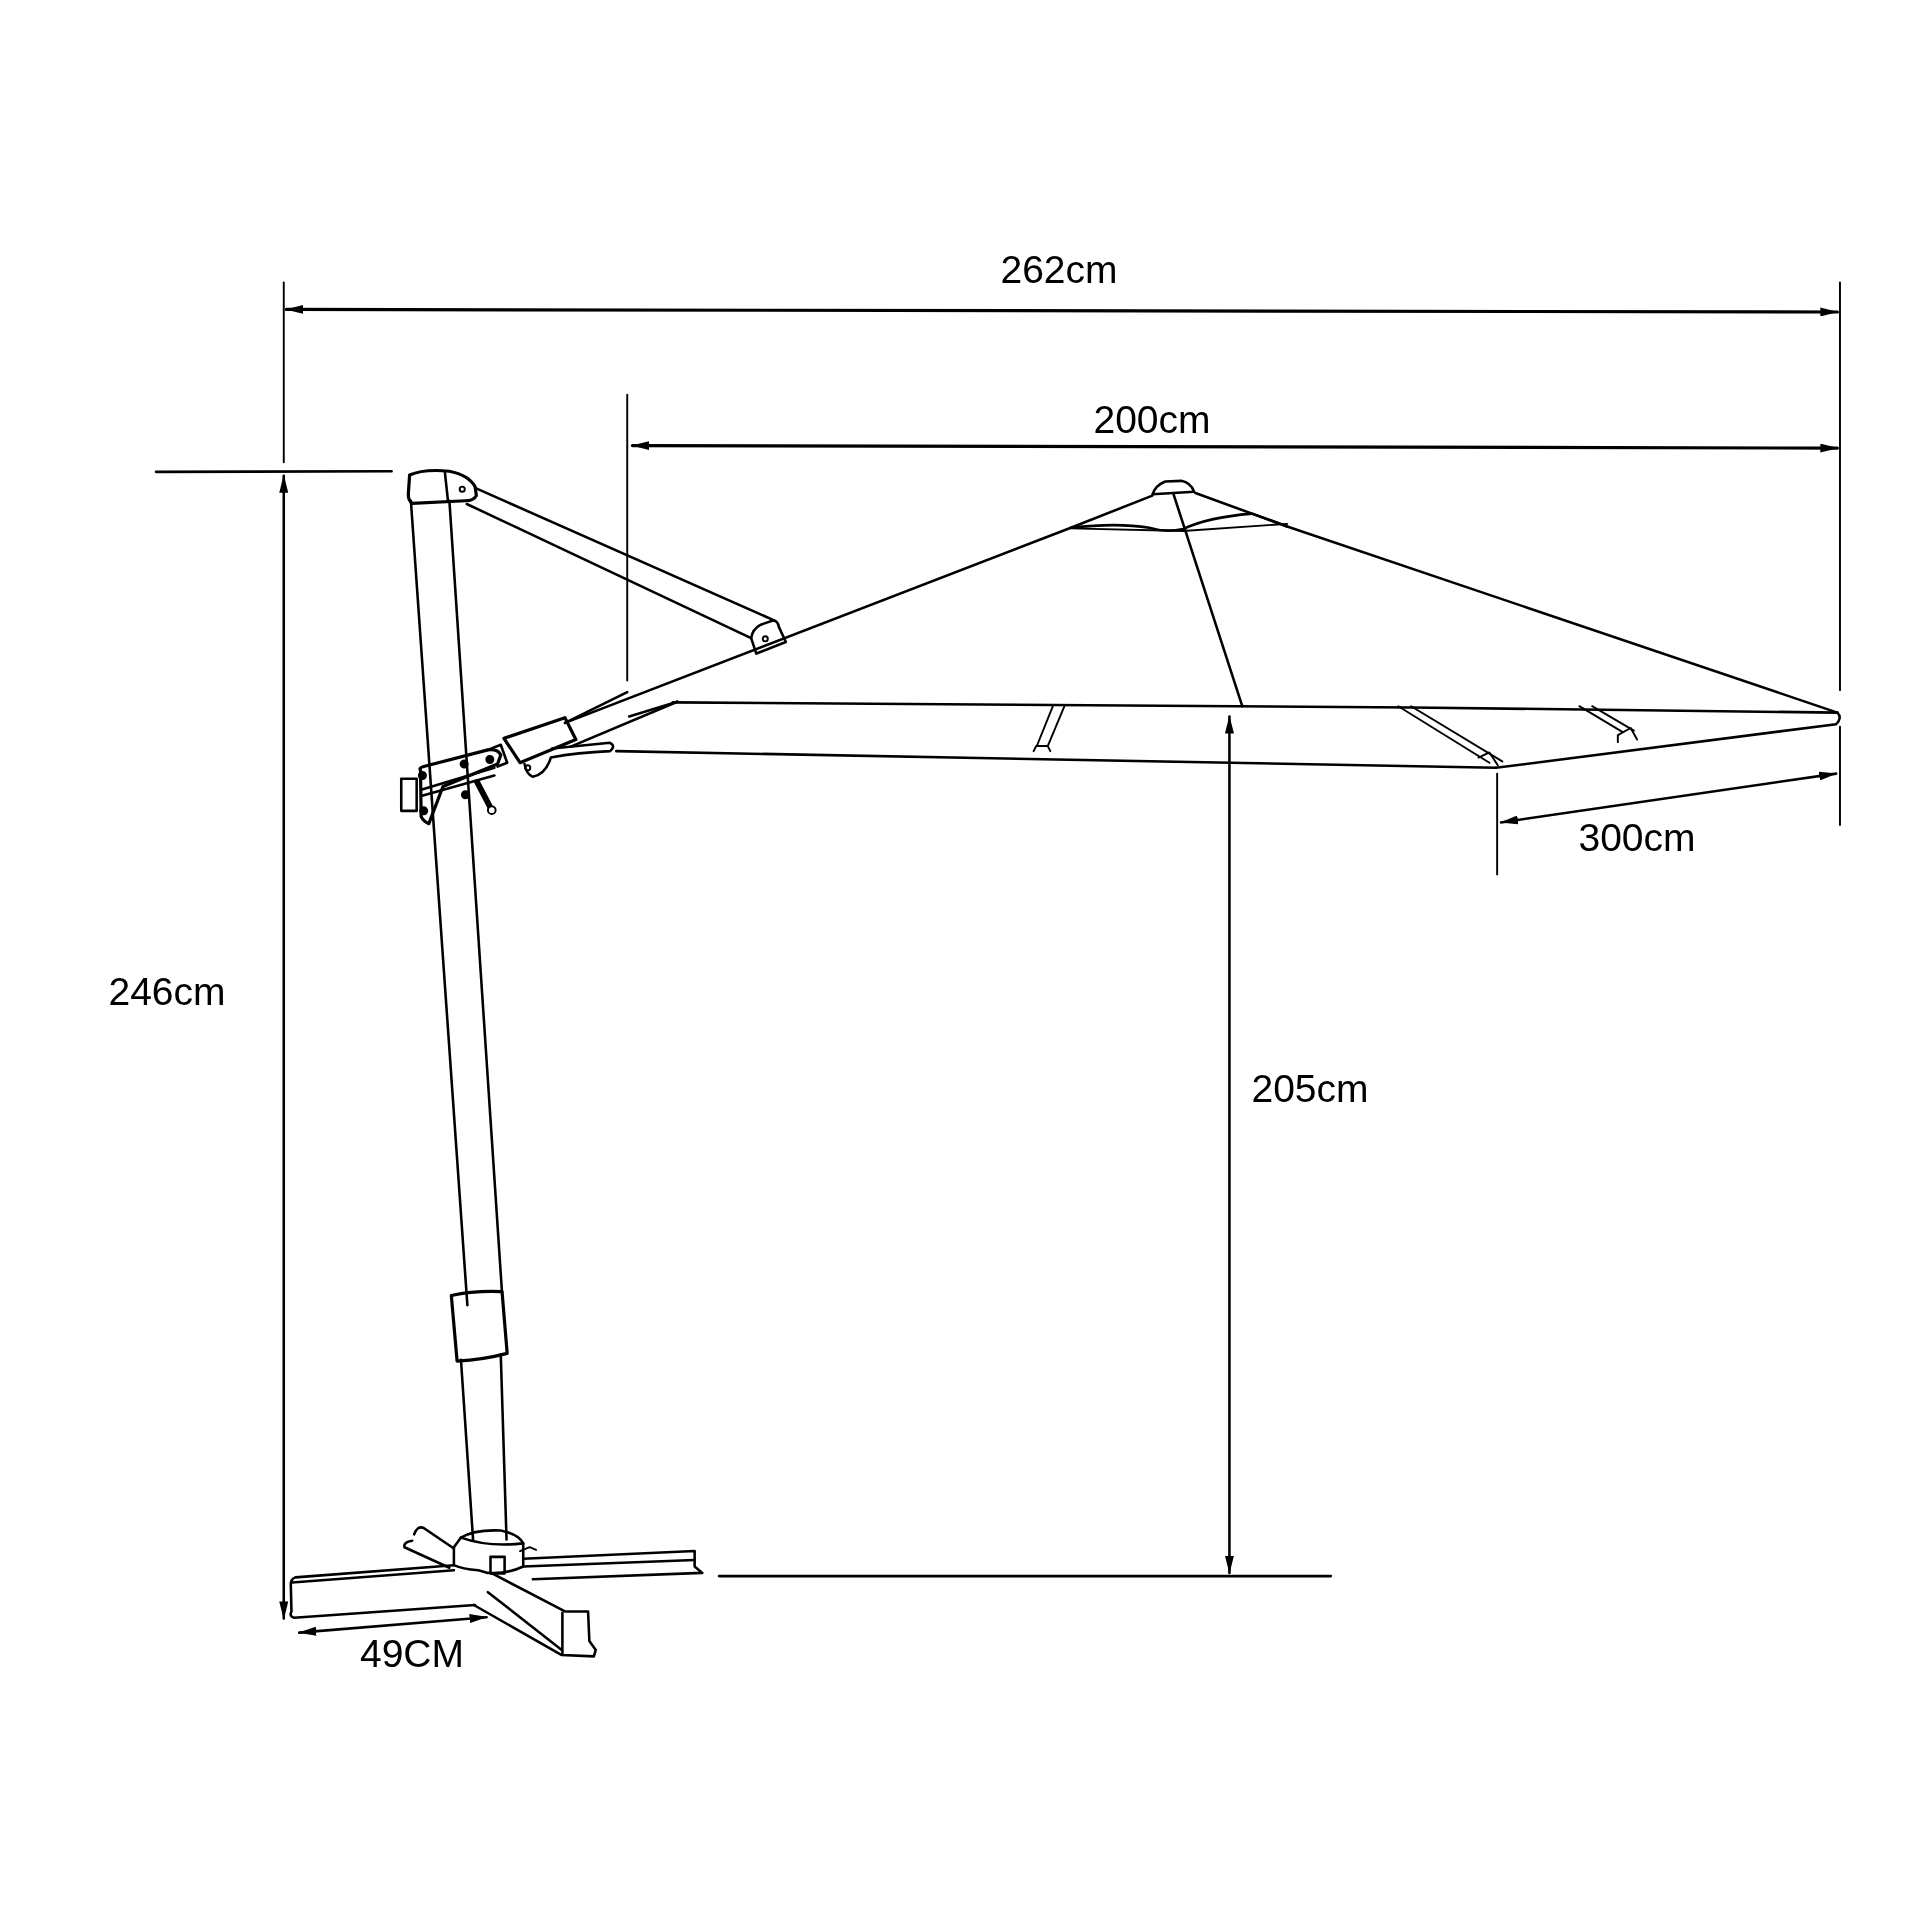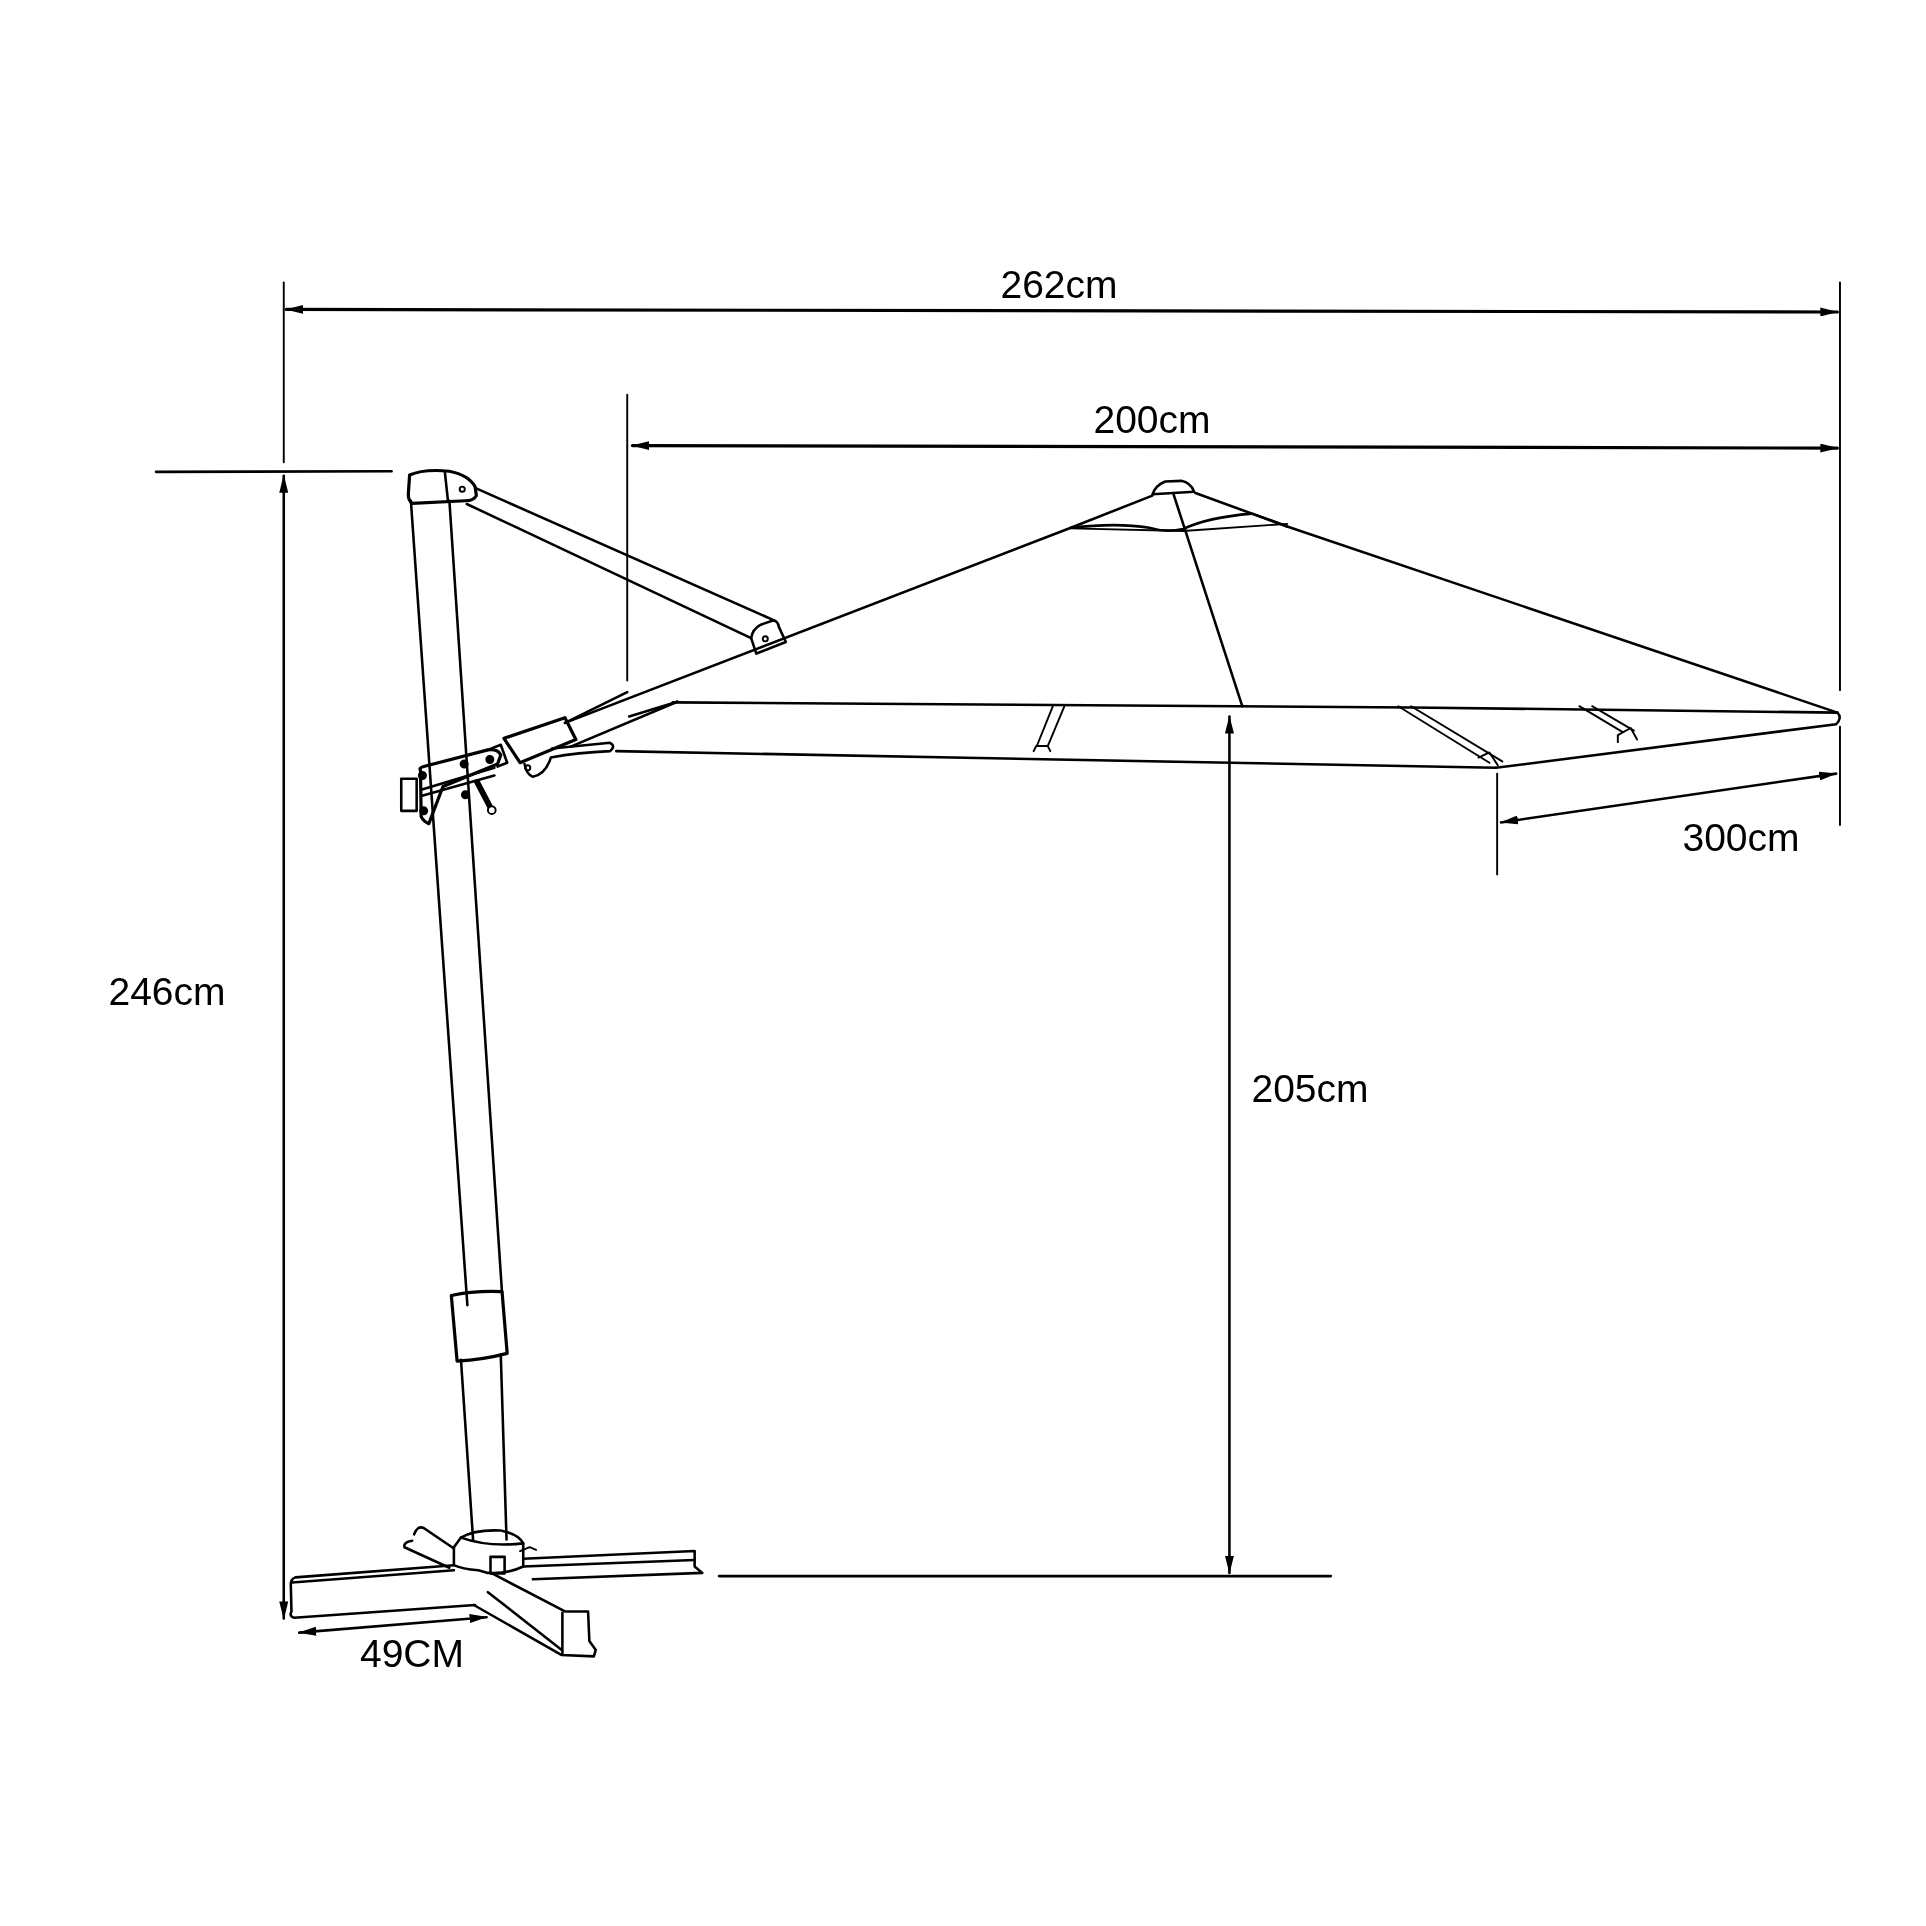--- a/index.html
+++ b/index.html
@@ -154,21 +154,21 @@
 
       <path d="M707,2438 L460,2457 Q452,2460 453,2470 L454,2510 Q450,2518 458,2520 L740,2500"></path>
       <path d="M455,2465 L707,2446"></path>
 
       <path d="M738,2500 L875,2578 L925,2580 L928,2570 L918,2556 L916,2510 L880,2510 L765,2450"></path>
       <path d="M760,2480 L875,2570"></path>
       <line x1="876" y1="2512" x2="876" y2="2576"></line>
     </g>
   </svg>
 
-  <div class="dim-label" style="left:1059px; top:284px;">262cm</div>
+  <div class="dim-label" style="left:1059px; top:269px;">262cm</div>
   <div class="dim-label" style="left:1152px; top:419px;">200cm</div>
   <div class="dim-label" style="left:167px; top:991px;">246cm</div>
   <div class="dim-label" style="left:1310px; top:1088px;">205cm</div>
-  <div class="dim-label" style="left:1741px; top:837px;text-align:right;">300cm</div>
+  <div class="dim-label" style="left:1637px; top:837px;text-align:right;">300cm</div>
   <div class="dim-label" style="left:404px; top:1653px;margin-left:8px;">49CM</div>
 
 </div>
 
 
 </body></html>

